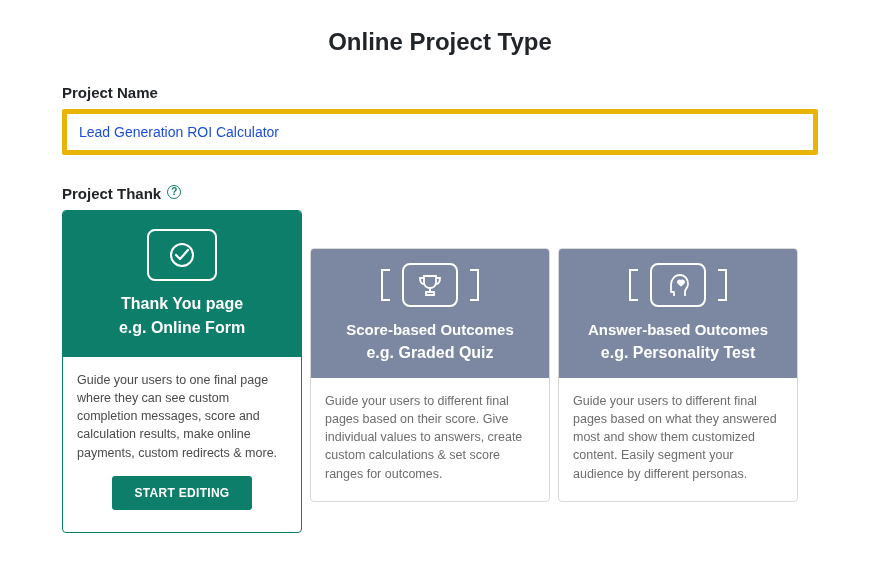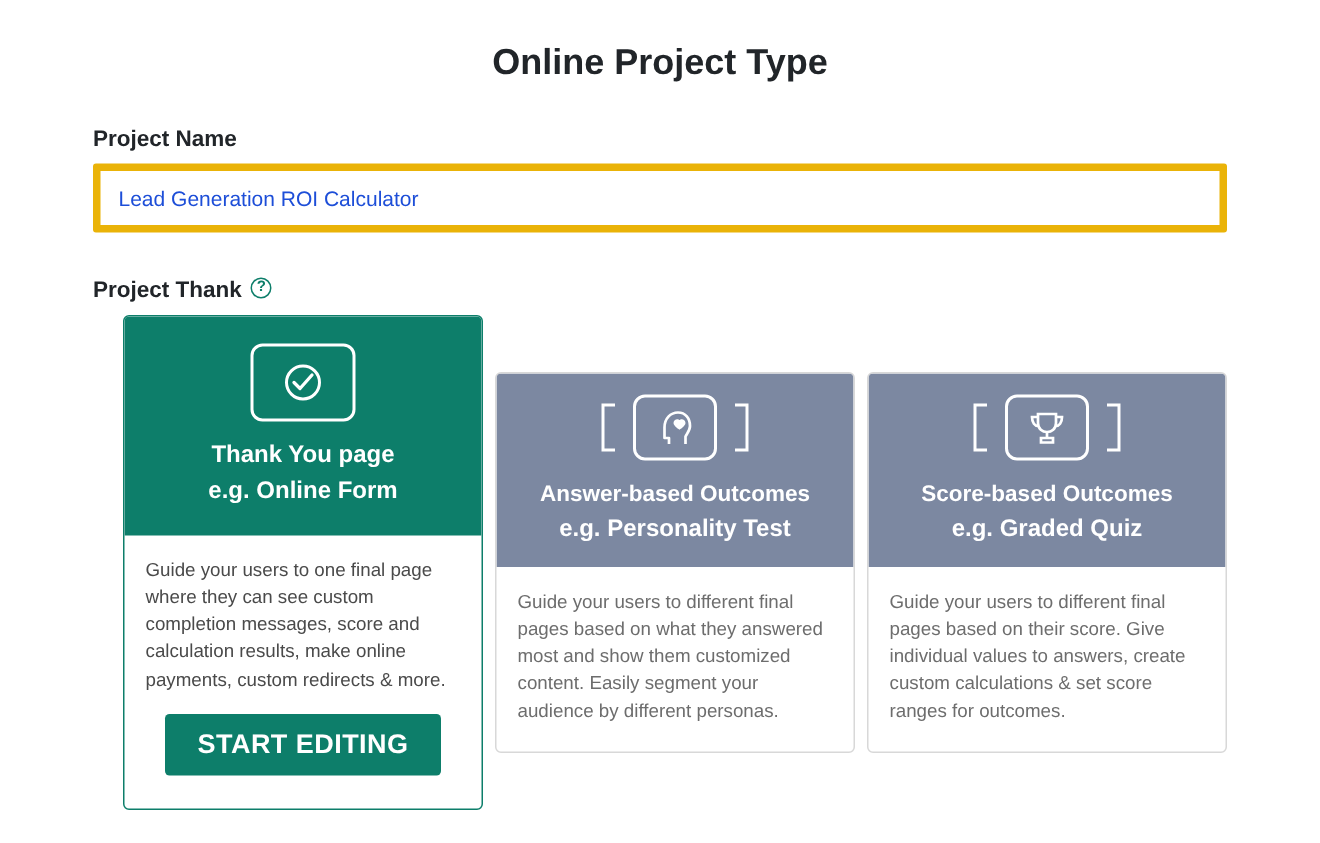--- a/index.html
+++ b/index.html
@@ -51,21 +51,20 @@
     border-radius: 50%;
     color: #0d7e6a;
     font-size: 10px;
     font-weight: 600;
     line-height: 1;
   }
   .cards {
     display: flex;
     gap: 8px;
     align-items: flex-start;
-    justify-content: flex-end;
   }
   .card {
     width: 240px;
     border: 1px solid #d8d8d8;
     border-radius: 4px;
     overflow: hidden;
     background: #fff;
   }
   .card.selected {
     border: 1px solid #0d7e6a;
@@ -125,21 +124,21 @@
   }
   .start-btn {
     display: block;
     margin: 14px auto 4px auto;
     background: #0d7e6a;
     color: #fff;
     border: none;
     border-radius: 3px;
     padding: 10px 22px;
     font-weight: 700;
-    font-size: 18px;
+    font-size: 12px;
     letter-spacing: 0.3px;
     cursor: pointer;
   }
   .card.alt-offset {
     margin-top: 38px;
   }
 </style>
 </head>
 <body>
 
@@ -178,57 +177,57 @@
     </div>
 
     <div class="card alt-offset">
       <div class="card-header">
         <div class="icon-row">
           <svg class="bracket" viewBox="0 0 16 34">
             <path d="M12 2 H4 V32 H12" stroke="#fff" stroke-width="2" fill="none"></path>
           </svg>
           <div class="center-icon-box">
             <svg width="30" height="30" viewBox="0 0 30 30">
-              <path d="M11 26 V22 H8 L8 15 C8 9 12 5 17 5 C22 5 25 9 25 14 C25 17 23 19 22 21 L22 26" stroke="#fff" stroke-width="1.8" fill="none" stroke-linejoin="round"></path>
-              <path d="M14 12 c0 -1.5 1.3 -2.5 2.5 -2.5 c0.9 0 1.5 0.5 1.5 0.5 s0.6 -0.5 1.5 -0.5 c1.2 0 2.5 1 2.5 2.5 c0 2 -4 4.5 -4 4.5 s-4 -2.5 -4 -4.5 z" fill="#fff"></path>
-            </svg>
-          </div>
-          <svg class="bracket" viewBox="0 0 16 34">
-            <path d="M4 2 H12 V32 H4" stroke="#fff" stroke-width="2" fill="none"></path>
-          </svg>
-        </div>
-        <div class="card-title">Answer-based Outcomes</div>
-        <div class="card-subtitle">e.g. Personality Test</div>
-      </div>
-      <div class="card-body">
-        <div>Guide your users to different final pages based on what they answered most and show them customized content. Easily segment your audience by different personas.</div>
-      </div>
-    </div>
-
-    <div class="card alt-offset">
-      <div class="card-header">
-        <div class="icon-row">
-          <svg class="bracket" viewBox="0 0 16 34">
-            <path d="M12 2 H4 V32 H12" stroke="#fff" stroke-width="2" fill="none"></path>
-          </svg>
-          <div class="center-icon-box">
-            <svg width="30" height="30" viewBox="0 0 30 30">
               <path d="M9 6 H21 V12 C21 16 18 18 15 18 C12 18 9 16 9 12 Z" stroke="#fff" stroke-width="1.8" fill="none"></path>
               <path d="M9 8 H5 C5 12 7 14 9 14" stroke="#fff" stroke-width="1.8" fill="none"></path>
               <path d="M21 8 H25 C25 12 23 14 21 14" stroke="#fff" stroke-width="1.8" fill="none"></path>
               <path d="M15 18 V22" stroke="#fff" stroke-width="1.8"></path>
               <path d="M11 22 H19 V25 H11 Z" stroke="#fff" stroke-width="1.8" fill="none"></path>
             </svg>
           </div>
           <svg class="bracket" viewBox="0 0 16 34">
             <path d="M4 2 H12 V32 H4" stroke="#fff" stroke-width="2" fill="none"></path>
           </svg>
         </div>
         <div class="card-title">Score-based Outcomes</div>
         <div class="card-subtitle">e.g. Graded Quiz</div>
       </div>
       <div class="card-body">
         <div>Guide your users to different final pages based on their score. Give individual values to answers, create custom calculations &amp; set score ranges for outcomes.</div>
       </div>
     </div>
 
+    <div class="card alt-offset">
+      <div class="card-header">
+        <div class="icon-row">
+          <svg class="bracket" viewBox="0 0 16 34">
+            <path d="M12 2 H4 V32 H12" stroke="#fff" stroke-width="2" fill="none"></path>
+          </svg>
+          <div class="center-icon-box">
+            <svg width="30" height="30" viewBox="0 0 30 30">
+              <path d="M11 26 V22 H8 L8 15 C8 9 12 5 17 5 C22 5 25 9 25 14 C25 17 23 19 22 21 L22 26" stroke="#fff" stroke-width="1.8" fill="none" stroke-linejoin="round"></path>
+              <path d="M14 12 c0 -1.5 1.3 -2.5 2.5 -2.5 c0.9 0 1.5 0.5 1.5 0.5 s0.6 -0.5 1.5 -0.5 c1.2 0 2.5 1 2.5 2.5 c0 2 -4 4.5 -4 4.5 s-4 -2.5 -4 -4.5 z" fill="#fff"></path>
+            </svg>
+          </div>
+          <svg class="bracket" viewBox="0 0 16 34">
+            <path d="M4 2 H12 V32 H4" stroke="#fff" stroke-width="2" fill="none"></path>
+          </svg>
+        </div>
+        <div class="card-title">Answer-based Outcomes</div>
+        <div class="card-subtitle">e.g. Personality Test</div>
+      </div>
+      <div class="card-body">
+        <div>Guide your users to different final pages based on what they answered most and show them customized content. Easily segment your audience by different personas.</div>
+      </div>
+    </div>
+
   </div>
 </div>
 
 </body></html>

